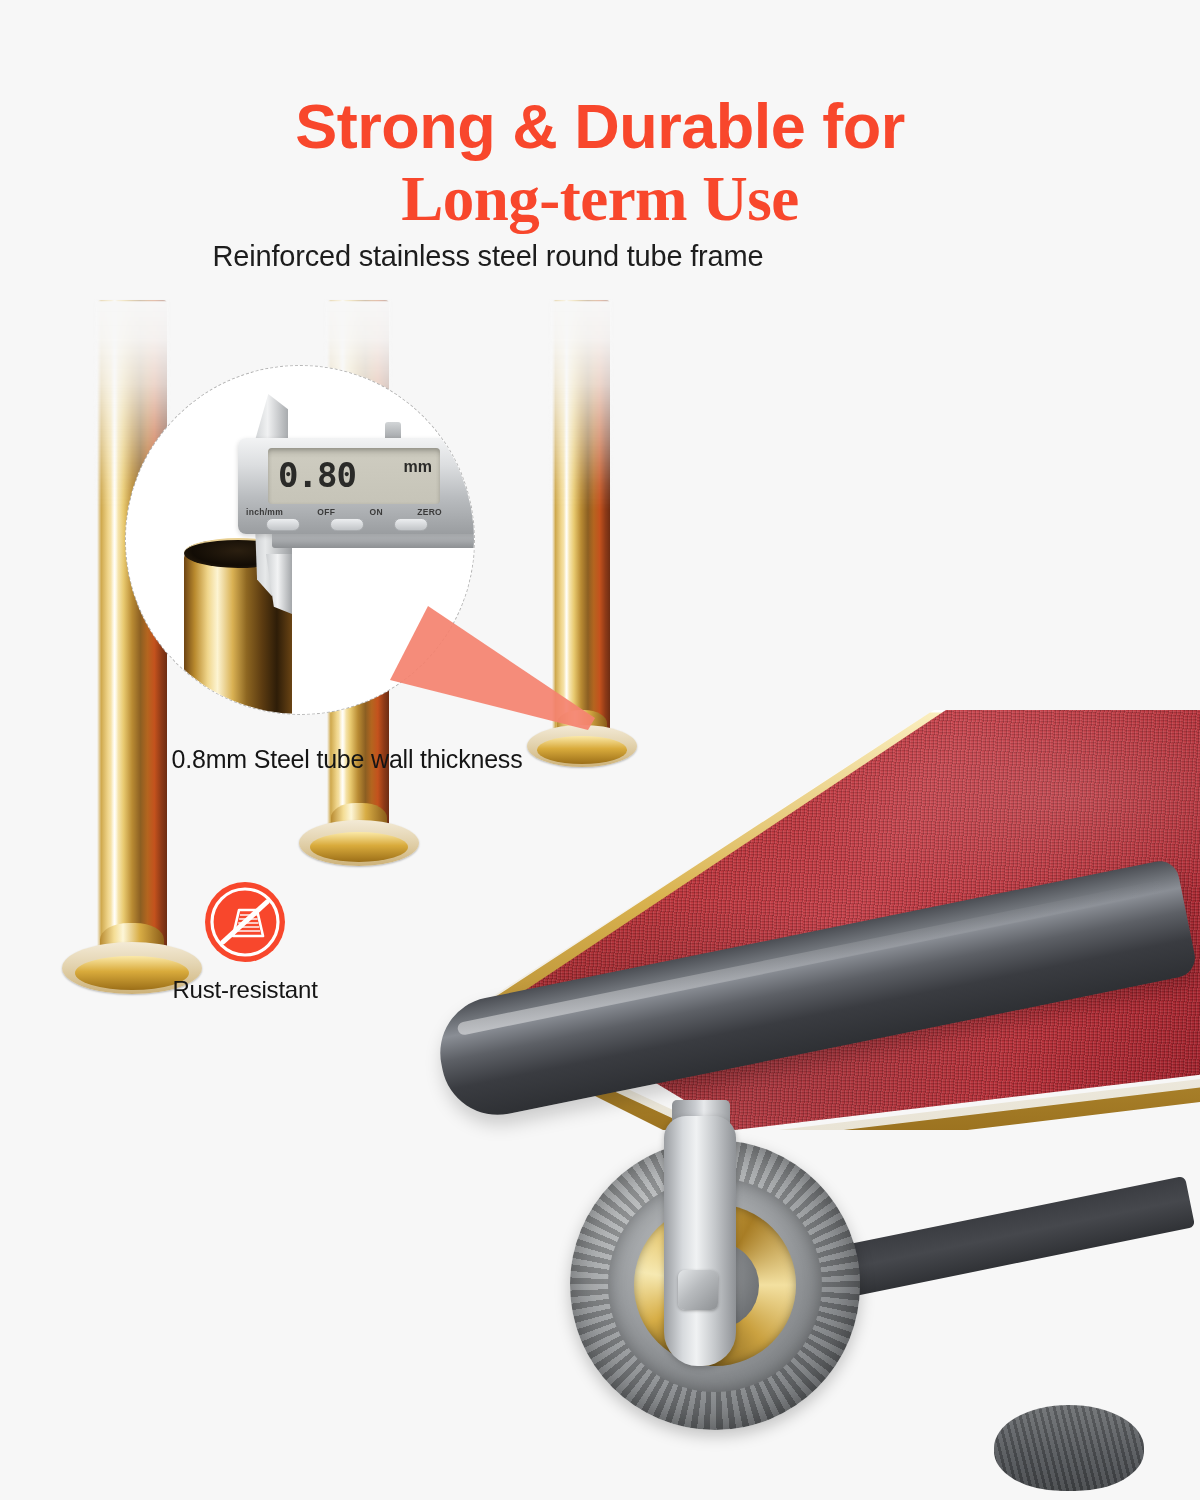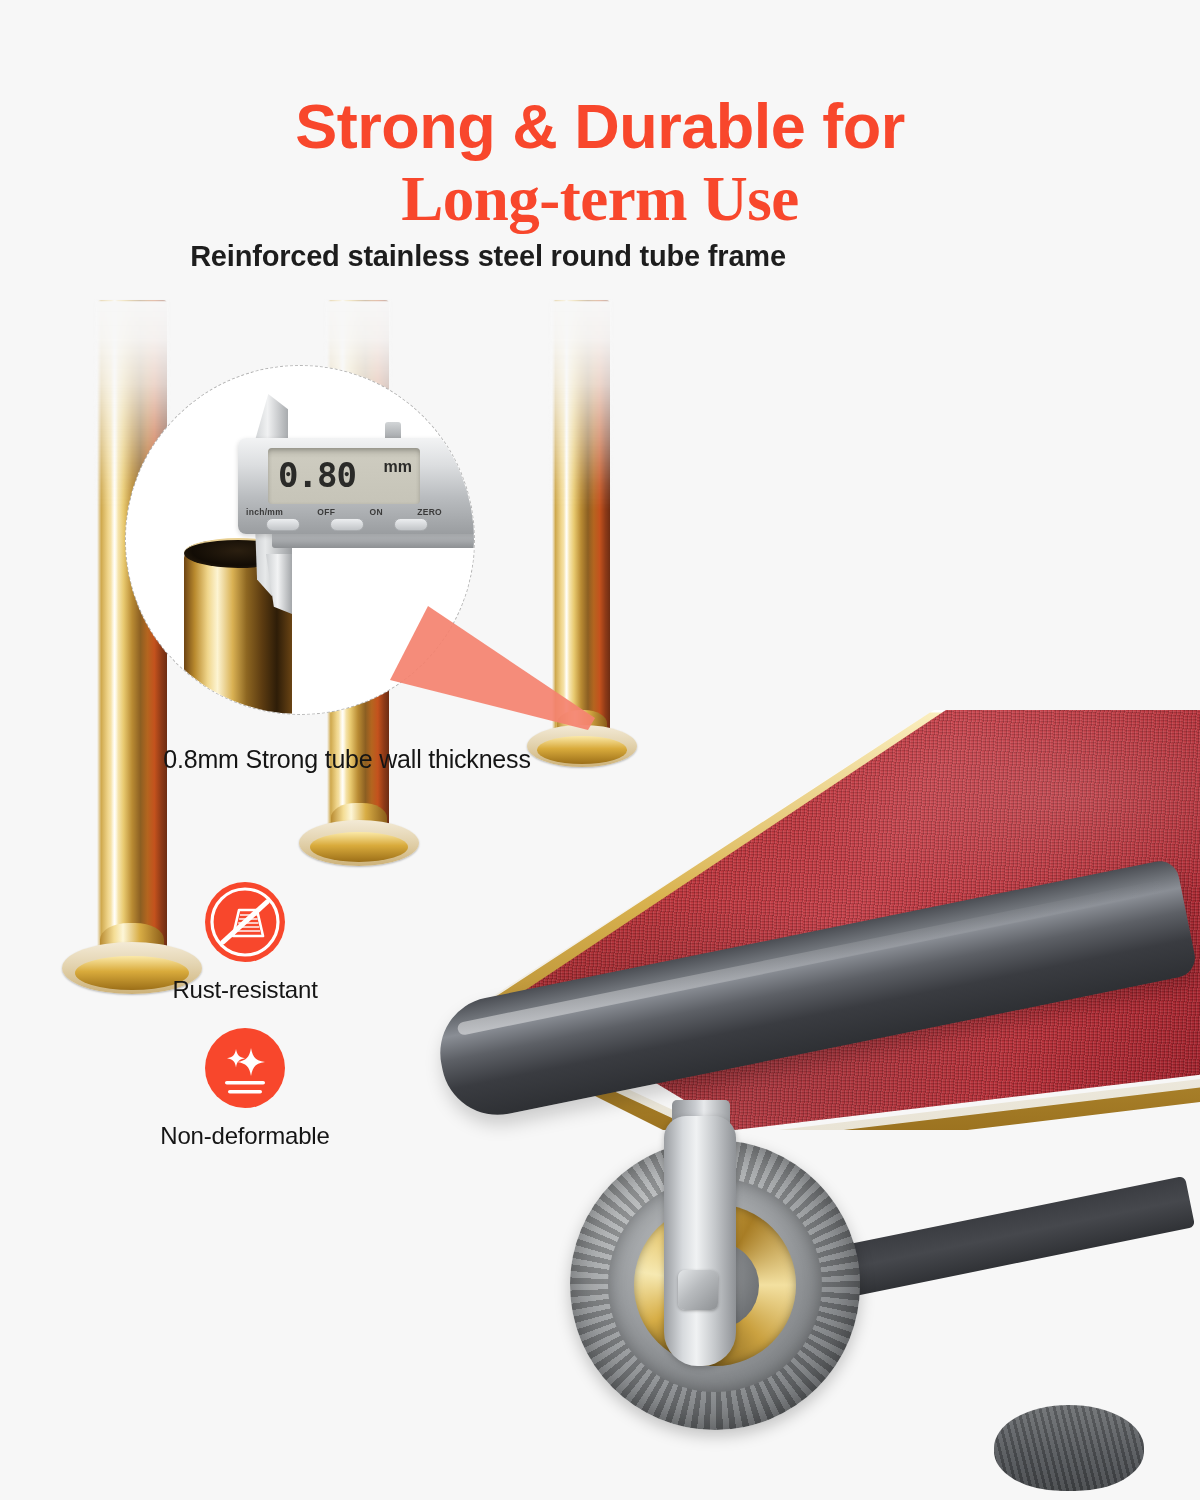--- a/index.html
+++ b/index.html
@@ -38,21 +38,21 @@
   }
   .headline .l2 { display: block; font-family: Liberation Serif, serif; }
   .subhead {
     position: absolute;
     top: 240px;
     left: 0;
     width: 976px;
     text-align: center;
     color: #1d1d1d;
     font-size: 29px;
-    font-weight: 700;
+    font-weight: 400;
     letter-spacing: -0.2px;
   }
 
   
   .photo {
     position: absolute;
     left: 0;
     top: 270px;
     width: 1200px;
     height: 1230px;
@@ -323,20 +323,21 @@
   }
   .lcd {
     position: absolute;
     left: 142px;
     top: 82px;
     width: 152px;
     height: 56px;
     border-radius: 4px;
     background: linear-gradient(to bottom, #b9b7ab 0%, #cdcbbf 18%, #c6c4b8 100%);
     box-shadow: inset 0 2px 4px rgba(0,0,0,0.22);
+    padding-left: 20px;
   }
   .lcd-value {
     position: absolute;
     left: 10px;
     top: 7px;
     font-family: "DejaVu Sans Mono", monospace;
     font-size: 34px;
     font-weight: 700;
     color: #2a2a28;
     letter-spacing: -1px;
@@ -573,21 +574,21 @@
     <div class="cal-btn" style="left:204px; top:152px;"></div>
     <div class="cal-btn" style="left:268px; top:152px;"></div>
   </div>
 
   <div class="pointer">
     <svg width="230" height="140" viewBox="0 0 230 140" aria-hidden="true">
       <polygon points="0,84 38,10 205,122 198,134" fill="#f4826f" opacity="0.92"></polygon>
     </svg>
   </div>
 
-  <div class="inset-caption">0.8mm Strong tube wall thickness</div>
+  <div class="inset-caption">0.8mm Steel tube wall thickness</div>
 
   <div class="features">
 
     <div class="feature">
       <div class="feature-icon">
         <svg width="84" height="84" viewBox="0 0 84 84" aria-hidden="true">
           <circle cx="42" cy="42" r="40" fill="#f8472c"></circle>
           <circle cx="42" cy="42" r="33" fill="none" stroke="#ffffff" stroke-width="3.2"></circle>
           <path d="M30 56 L36 30 L54 30 L60 56 Z" fill="none" stroke="#ffffff" stroke-width="2.6" stroke-linejoin="round"></path>
           <g stroke="#ffffff" stroke-width="1.5" opacity="0.95">
@@ -596,28 +597,16 @@
             <line x1="35.2" y1="43" x2="55.4" y2="43"></line>
             <line x1="36.1" y1="39" x2="54.6" y2="39"></line>
             <line x1="37.0" y1="35" x2="53.8" y2="35"></line>
           </g>
           <line x1="20" y1="62" x2="64" y2="22" stroke="#ffffff" stroke-width="5" stroke-linecap="round"></line>
         </svg>
       </div>
       <div class="feature-label">Rust-resistant</div>
     </div>
 
-    <div class="feature">
-      <div class="feature-icon">
-        <svg width="84" height="84" viewBox="0 0 84 84" aria-hidden="true">
-          <circle cx="42" cy="42" r="40" fill="#f8472c"></circle>
-          <path d="M48 22 C49.6 31.4 52.8 34.6 62 36 C52.8 37.4 49.6 40.6 48 50 C46.4 40.6 43.2 37.4 34 36 C43.2 34.6 46.4 31.4 48 22 Z" fill="#ffffff"></path>
-          <path d="M33 23 C34 29.1 36.1 31.2 42 32.2 C36.1 33.2 34 35.3 33 41.4 C32 35.3 29.9 33.2 24 32.2 C29.9 31.2 32 29.1 33 23 Z" fill="#ffffff"></path>
-          <rect x="22" y="55" width="40" height="3.6" rx="1.8" fill="#ffffff"></rect>
-          <rect x="25" y="64" width="34" height="3.6" rx="1.8" fill="#ffffff"></rect>
-        </svg>
-      </div>
-      <div class="feature-label">Non-deformable</div>
-    </div>
 
 
   </div>
 </div>
 
 </body></html>

